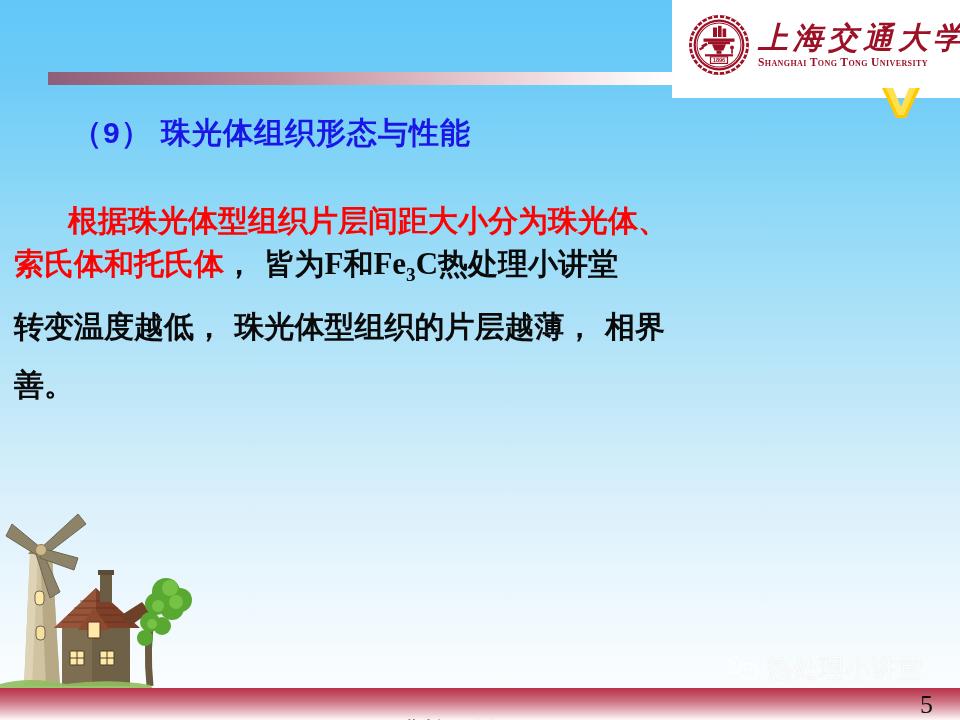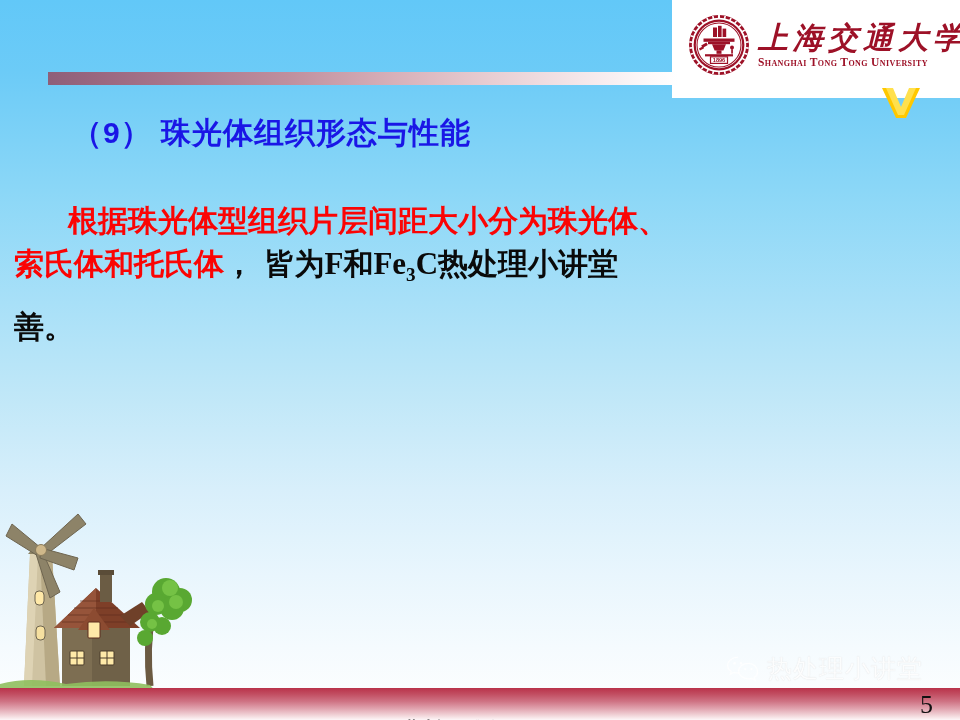--- a/index.html
+++ b/index.html
@@ -310,20 +310,21 @@
   <div id="body-text">
 
     <div class="bline l1">
       <span class="red">根据珠光体型组织片层间距大小分为珠光体、</span>
     </div>
 
     <div class="bline l2">
       <span class="red">索氏体和托氏体</span><span>，  皆为</span><span class="formula">F</span><span>和</span><span class="formula"><span>Fe</span><sub>3</sub><span>C</span></span><span>热处理小讲堂</span>
     </div>
 
+    <div class="bline l4">转变温度越低，  珠光体型组织的片层越薄，  相界</div>
     <div class="bline l6">善。</div>
   </div>
 
   <div id="windmill">
     <svg width="212" height="200" viewBox="0 0 212 200" aria-hidden="true">
 
       <path d="M30 58 L52 58 L60 190 L24 190 Z" fill="#cfc3a2"></path>
       <path d="M40 58 L52 58 L60 190 L46 190 Z" fill="#b7a985"></path>
       <path d="M30 58 L38 58 L32 190 L24 190 Z" fill="#ded3b4"></path>
 

